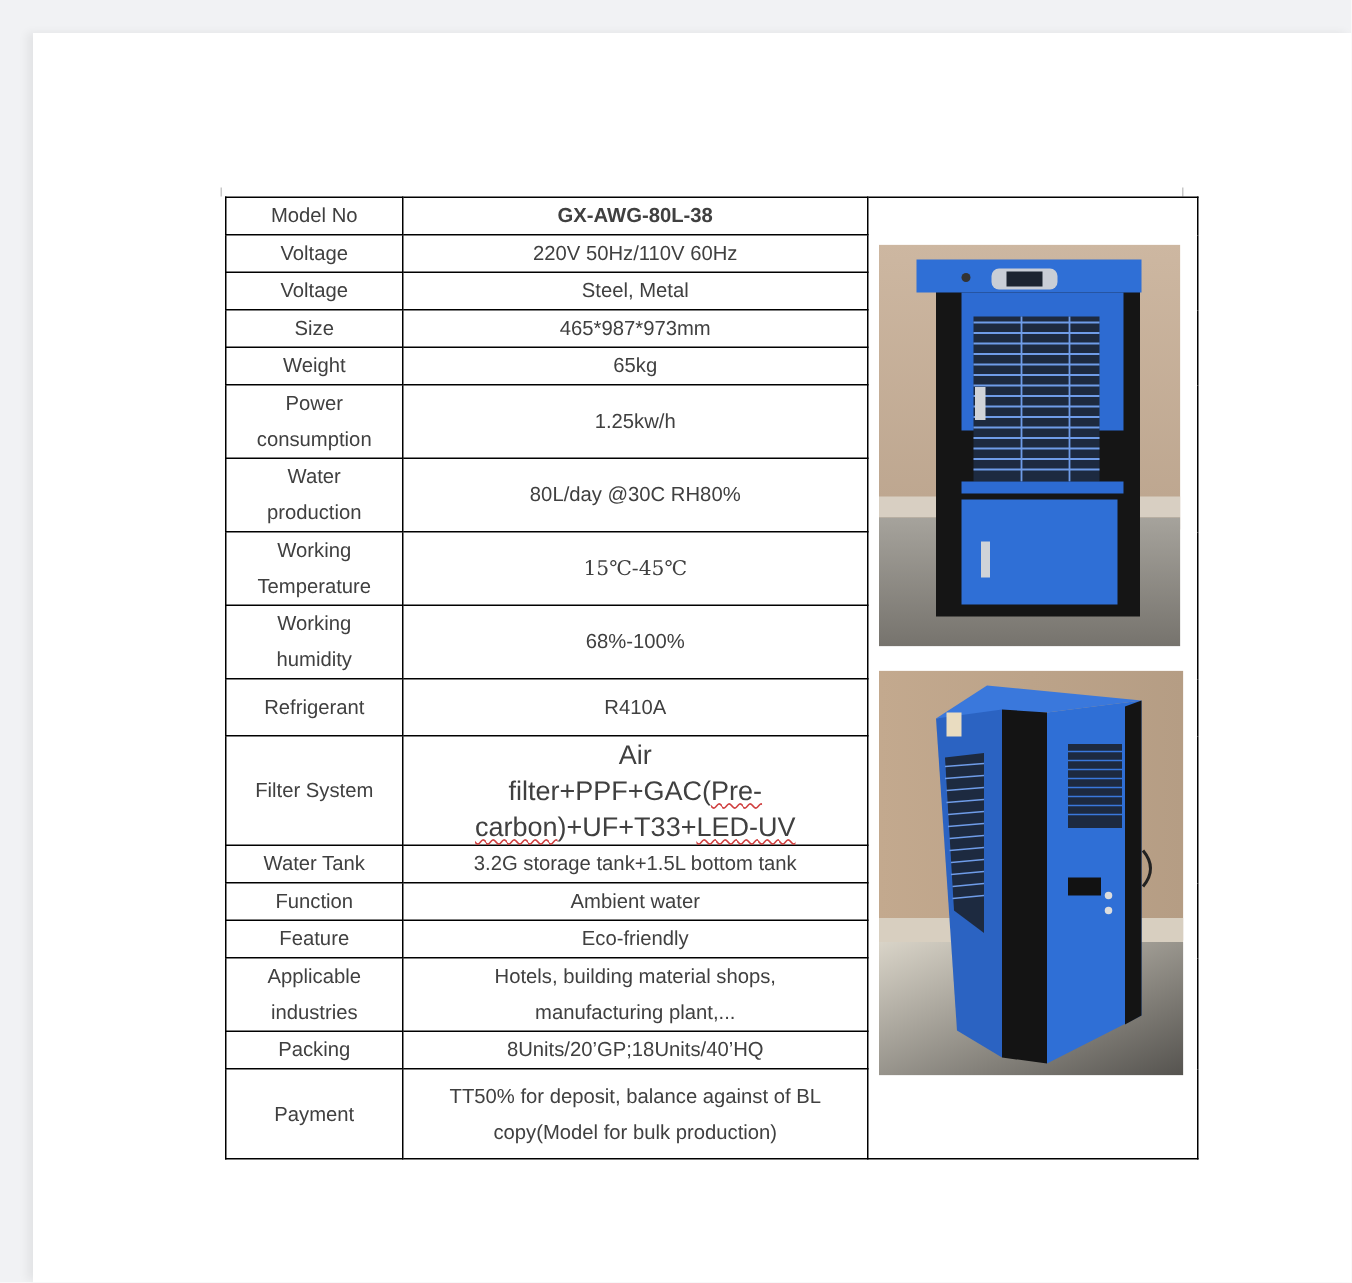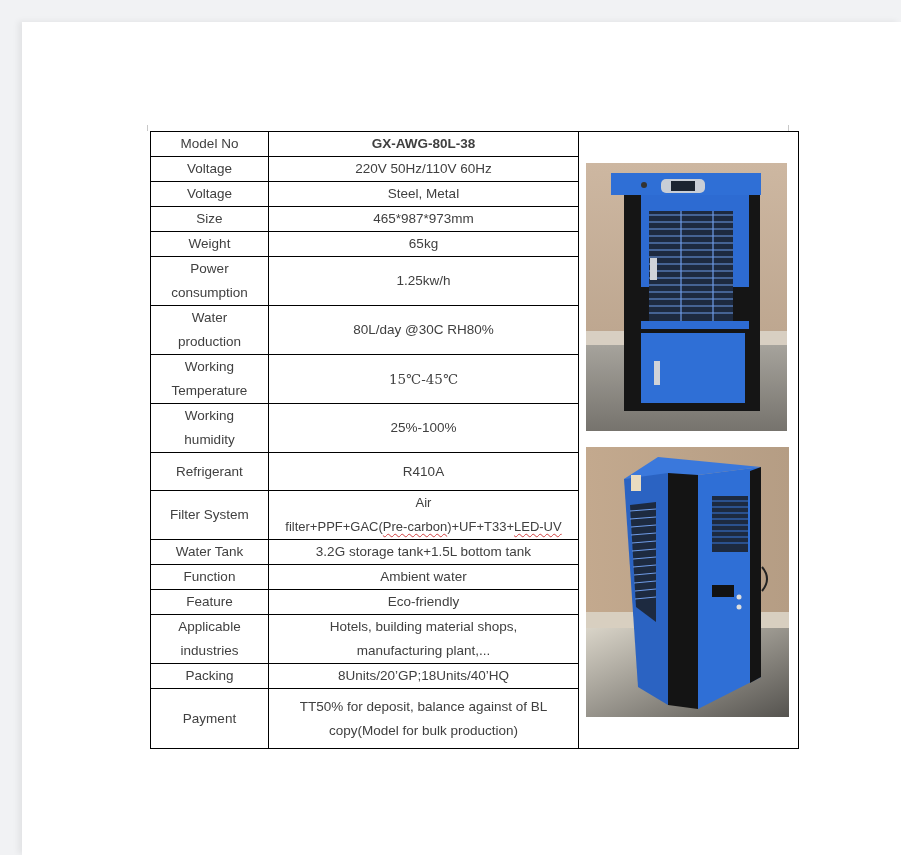--- a/index.html
+++ b/index.html
@@ -177,29 +177,29 @@
   <tr style="height:48px">
     <td class="label"><span>Water</span><br><span>production</span></td>
     <td class="value">80L/day @30C RH80%</td>
   </tr>
   <tr style="height:48px">
     <td class="label"><span>Working</span><br><span>Temperature</span></td>
     <td class="value serif">15℃-45℃</td>
   </tr>
   <tr style="height:48px">
     <td class="label"><span>Working</span><br><span>humidity</span></td>
-    <td class="value">25%-100%</td>
+    <td class="value">68%-100%</td>
   </tr>
   <tr style="height:38px">
     <td class="label">Refrigerant</td>
     <td class="value">R410A</td>
   </tr>
   <tr style="height:48px">
     <td class="label">Filter System</td>
-    <td class="value" style="font-size:13px;padding:0 2px;">
+    <td class="value" style="font-size:18px;padding:0 2px;">
       <span>Air</span><br>filter+PPF+GAC(<span class="squiggle">Pre-carbon</span>)+UF+T33+<span class="squiggle">LED-UV</span>
     </td>
   </tr>
   <tr style="height:25px">
     <td class="label">Water Tank</td>
     <td class="value">3.2G storage tank+1.5L bottom tank</td>
   </tr>
   <tr style="height:24px">
     <td class="label">Function</td>
     <td class="value">Ambient water</td>

